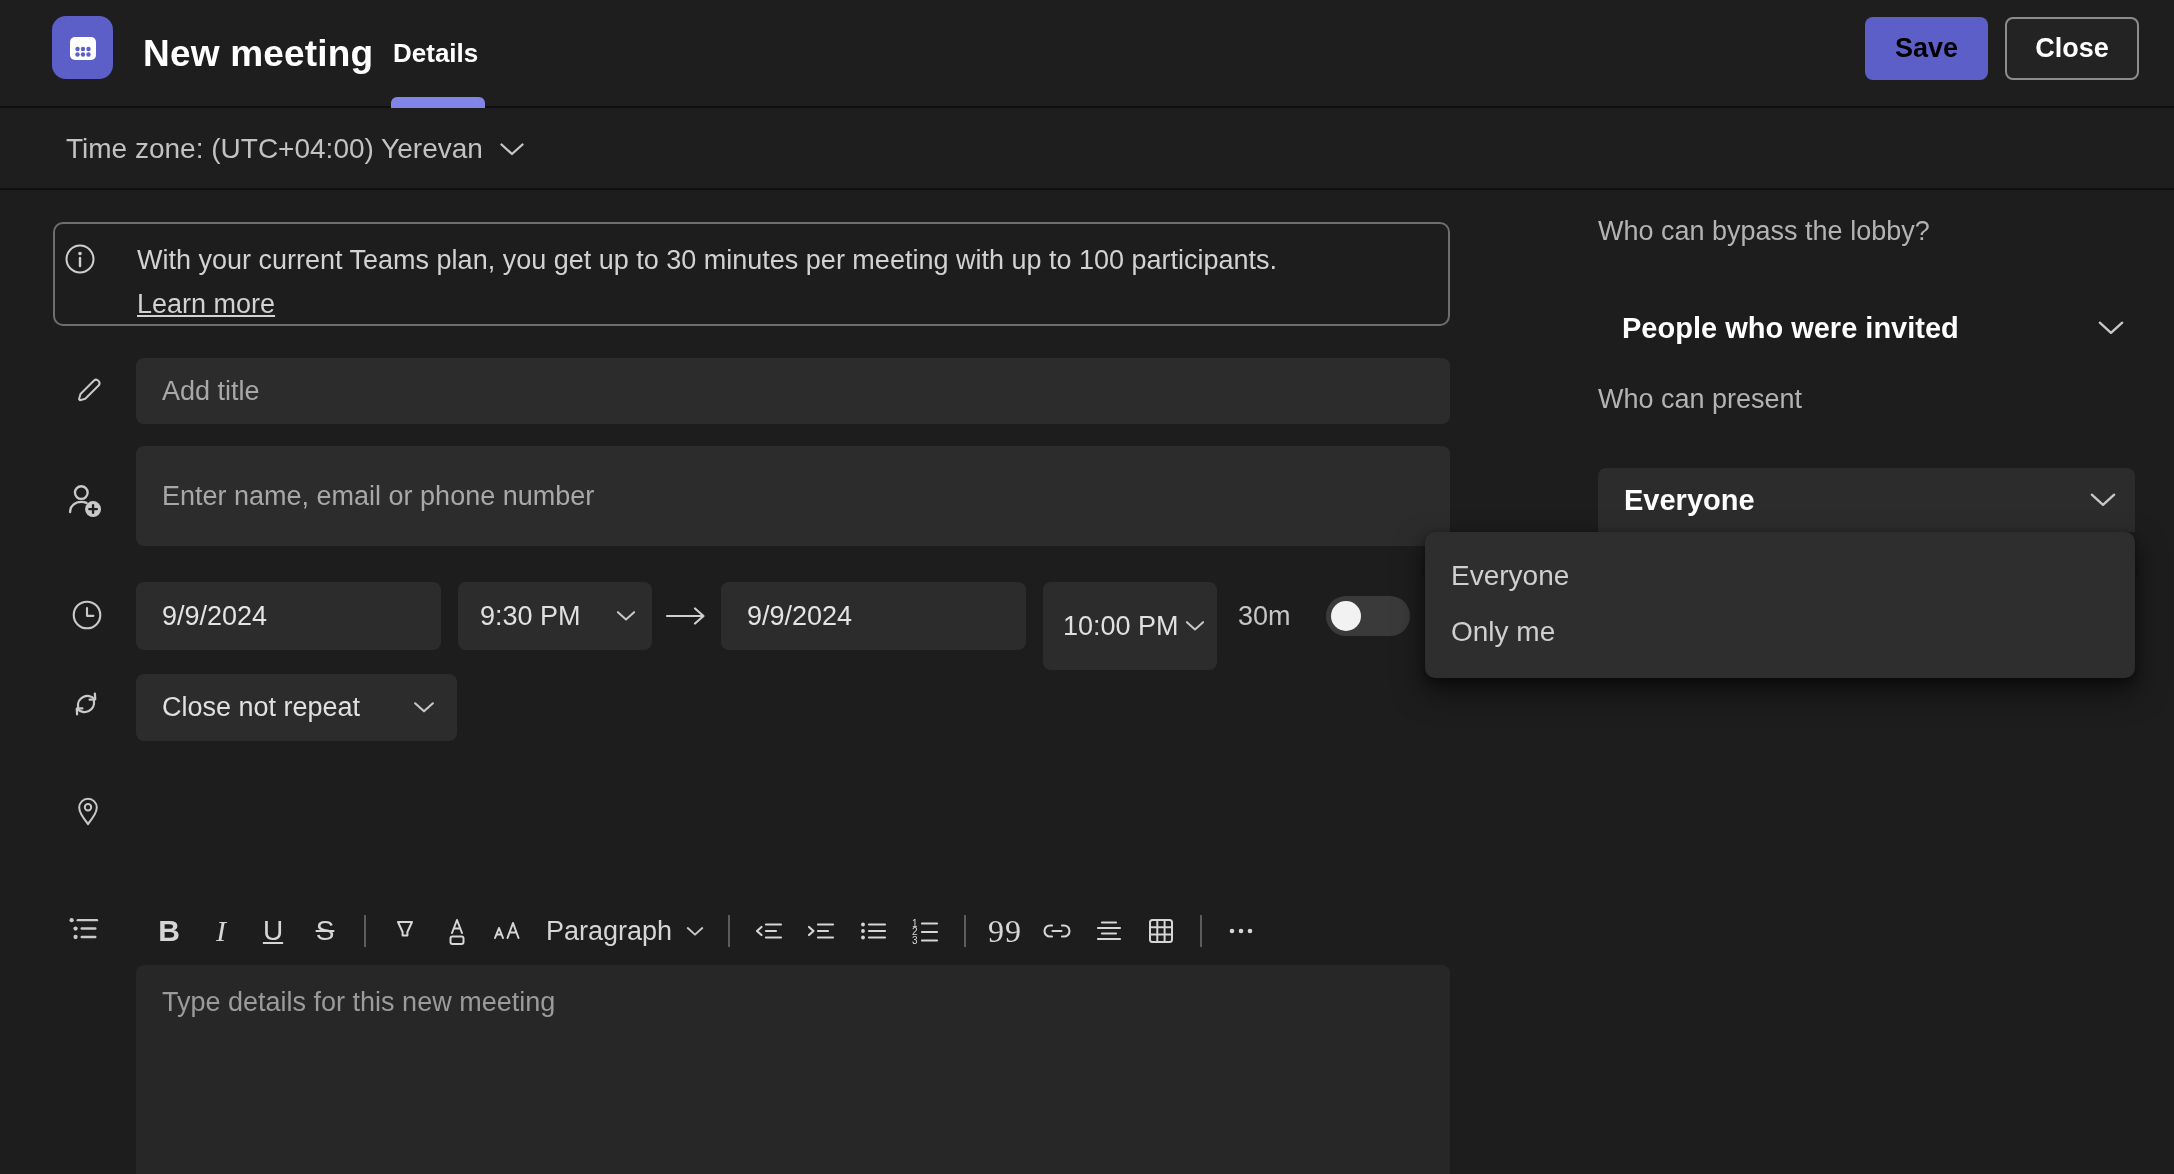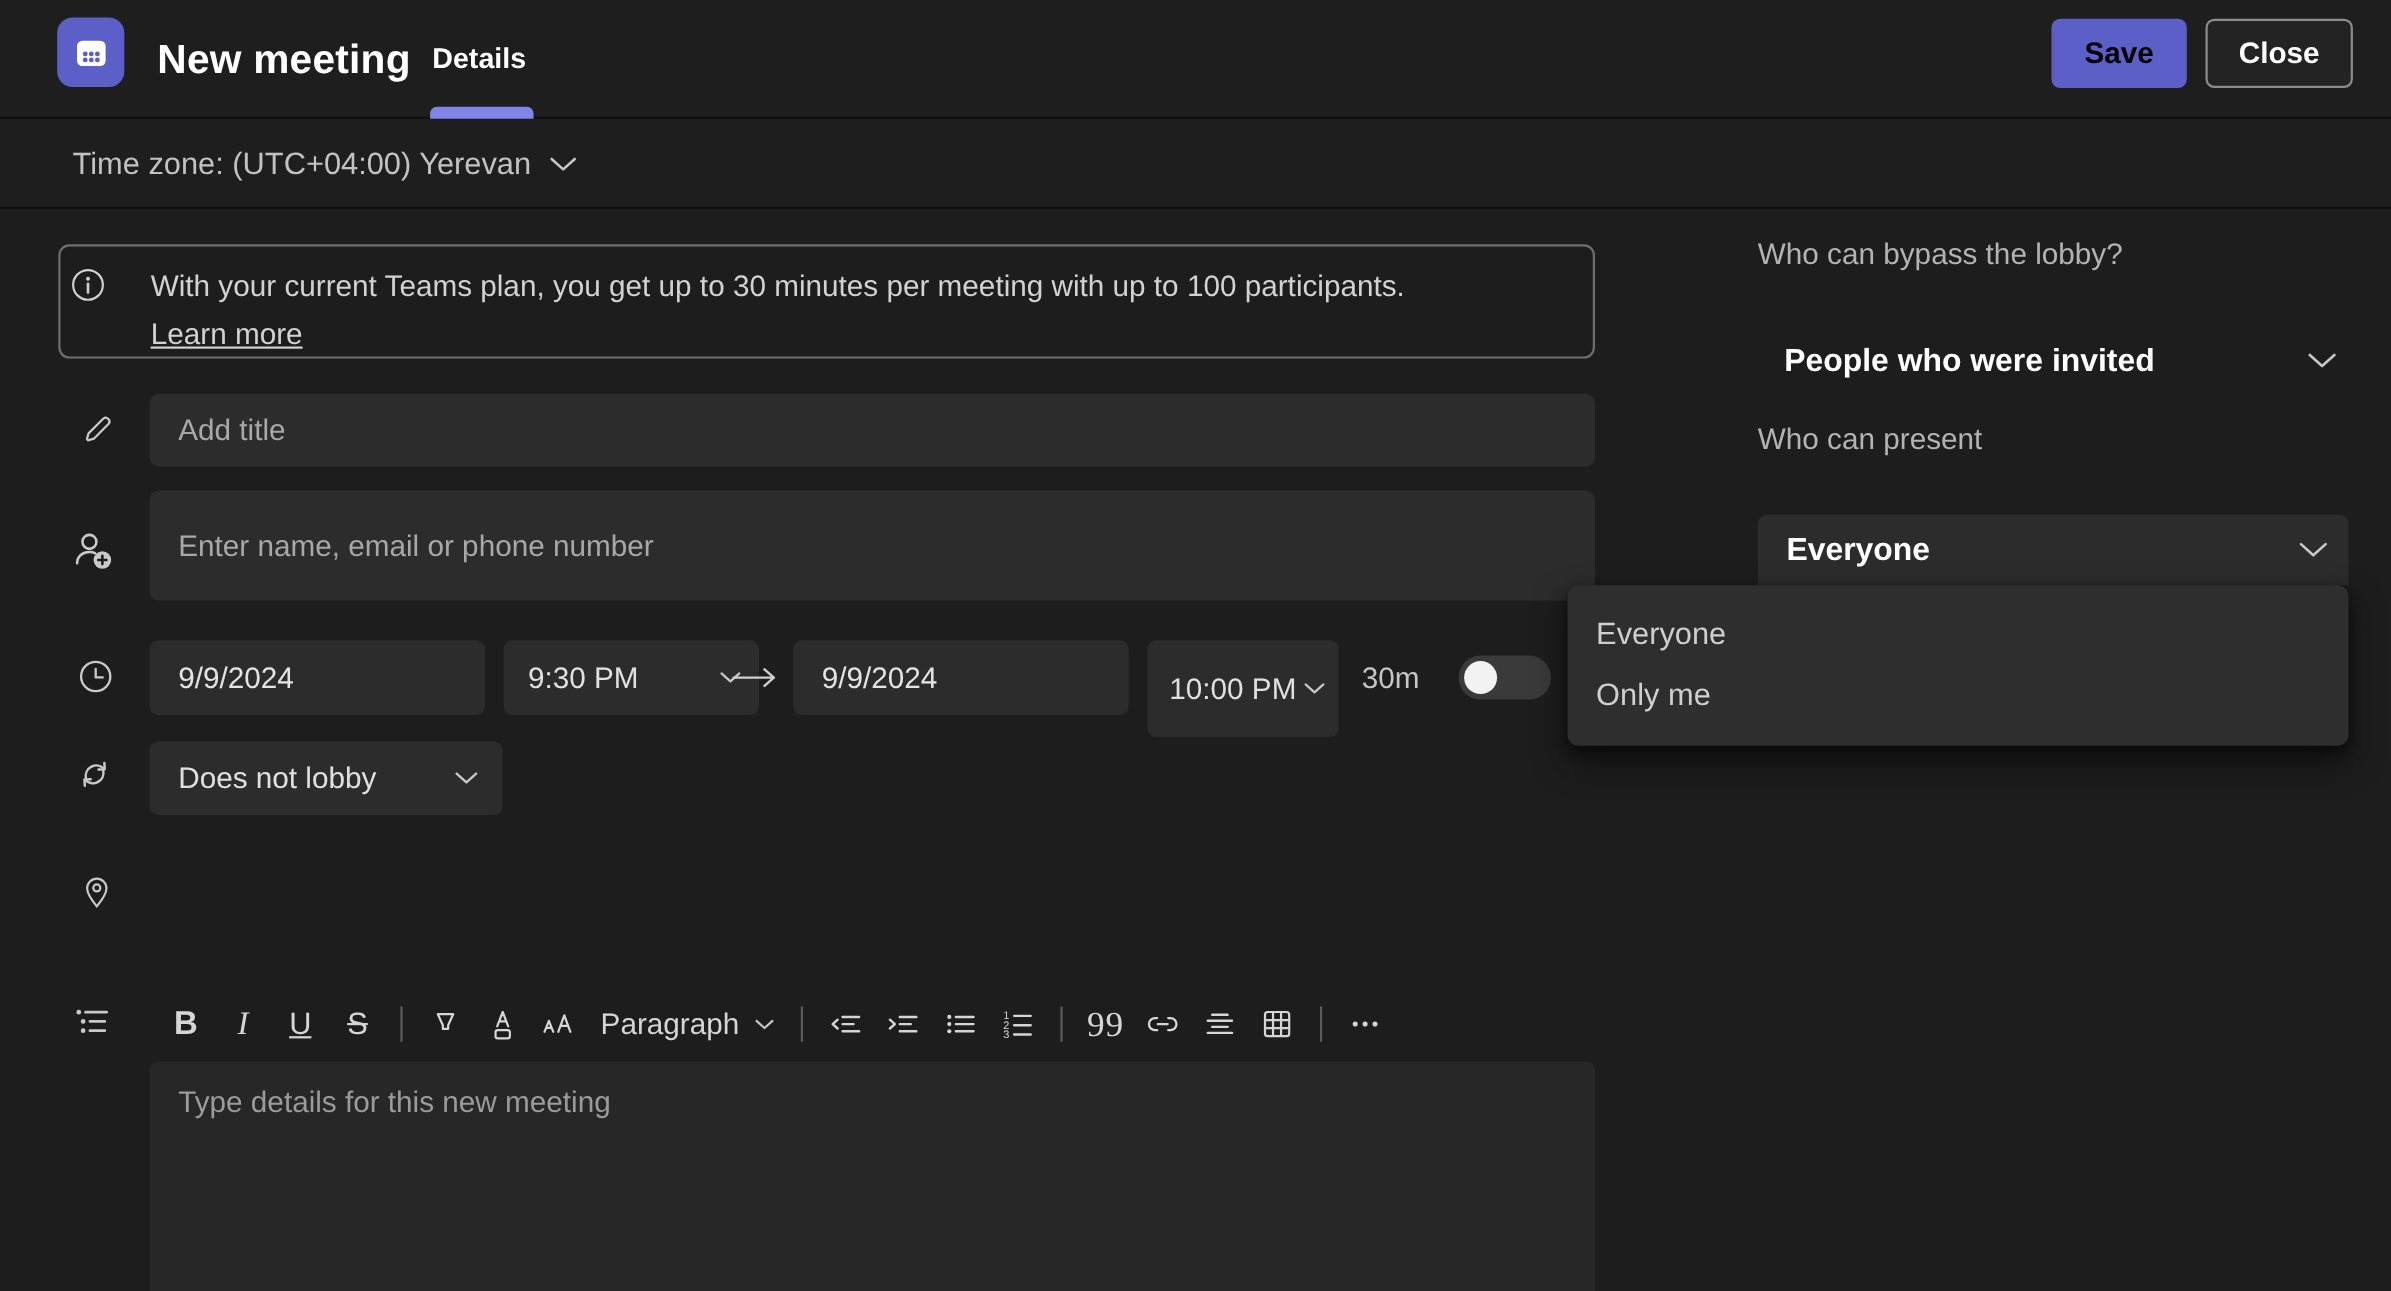--- a/index.html
+++ b/index.html
@@ -138,21 +138,21 @@
     <svg width="34" height="34" viewBox="0 0 32 32">
       <circle cx="16" cy="16" r="12.5" fill="none" stroke="currentColor" stroke-width="2"></circle>
       <path d="M16 9.5V16.8h6" fill="none" stroke="currentColor" stroke-width="2" stroke-linecap="round" stroke-linejoin="round"></path>
     </svg>
   </div>
 
   <div class="abs field" style="left:136px; top:582px; width:305px; height:68px;">
     <input value="9/9/2024" style="">
   </div>
 
-  <div class="abs field selectlike" style="left:458px; top:582px; width:232px; height:68px; padding-right:16px;">
+  <div class="abs field selectlike" style="left:458px; top:582px; width:194px; height:68px; padding-right:16px;">
     <span class="val" style="padding-left:22px;">9:30 PM</span>
     <svg class="chev" width="20" height="12" viewBox="0 0 26 15">
       <path d="M2.5 2.5l10.5 9.5L23.5 2.5" fill="none" stroke="currentColor" stroke-width="2.6" stroke-linecap="round" stroke-linejoin="round"></path>
     </svg>
   </div>
 
   <div class="abs arrow">
     <svg width="44" height="22" viewBox="0 0 44 22">
       <path d="M3 11h36M31 3.5L39.5 11 31 18.5" fill="none" stroke="currentColor" stroke-width="2.2" stroke-linecap="round" stroke-linejoin="round"></path>
     </svg>
@@ -177,21 +177,21 @@
 
   <div class="abs gutter-icon" style="left:68px; top:686px;">
     <svg width="36" height="36" viewBox="0 0 32 32">
       <path d="M9 19a8.5 8.5 0 0 1 14.6-7.4" fill="none" stroke="currentColor" stroke-width="2" stroke-linecap="round"></path>
       <path d="M23.9 6.8l.3 5-5 .3" fill="none" stroke="currentColor" stroke-width="2" stroke-linecap="round" stroke-linejoin="round"></path>
       <path d="M23 13a8.5 8.5 0 0 1-14.6 7.4" fill="none" stroke="currentColor" stroke-width="2" stroke-linecap="round"></path>
       <path d="M8.1 25.2l-.3-5 5-.3" fill="none" stroke="currentColor" stroke-width="2" stroke-linecap="round" stroke-linejoin="round"></path>
     </svg>
   </div>
   <div class="abs field selectlike" style="left:136px; top:674px; width:321px; height:67px; padding-right:22px;">
-    <span class="val">Does not lobby</span>
+    <span class="val">Close not repeat</span>
     <svg class="chev" width="22" height="13" viewBox="0 0 26 15">
       <path d="M2.5 2.5l10.5 9.5L23.5 2.5" fill="none" stroke="currentColor" stroke-width="2.5" stroke-linecap="round" stroke-linejoin="round"></path>
     </svg>
   </div>
 
   <div class="abs gutter-icon" style="left:72px; top:790px;">
     <svg width="32" height="38" viewBox="0 0 32 36">
       <path d="M16 33C10.6 26.5 7.2 21.6 7.2 16.6a8.8 8.8 0 1 1 17.6 0c0 5-3.4 9.9-8.8 16.4z" fill="none" stroke="currentColor" stroke-width="2"></path>
       <circle cx="16" cy="16.2" r="3.2" fill="none" stroke="currentColor" stroke-width="2"></circle>
     </svg>

